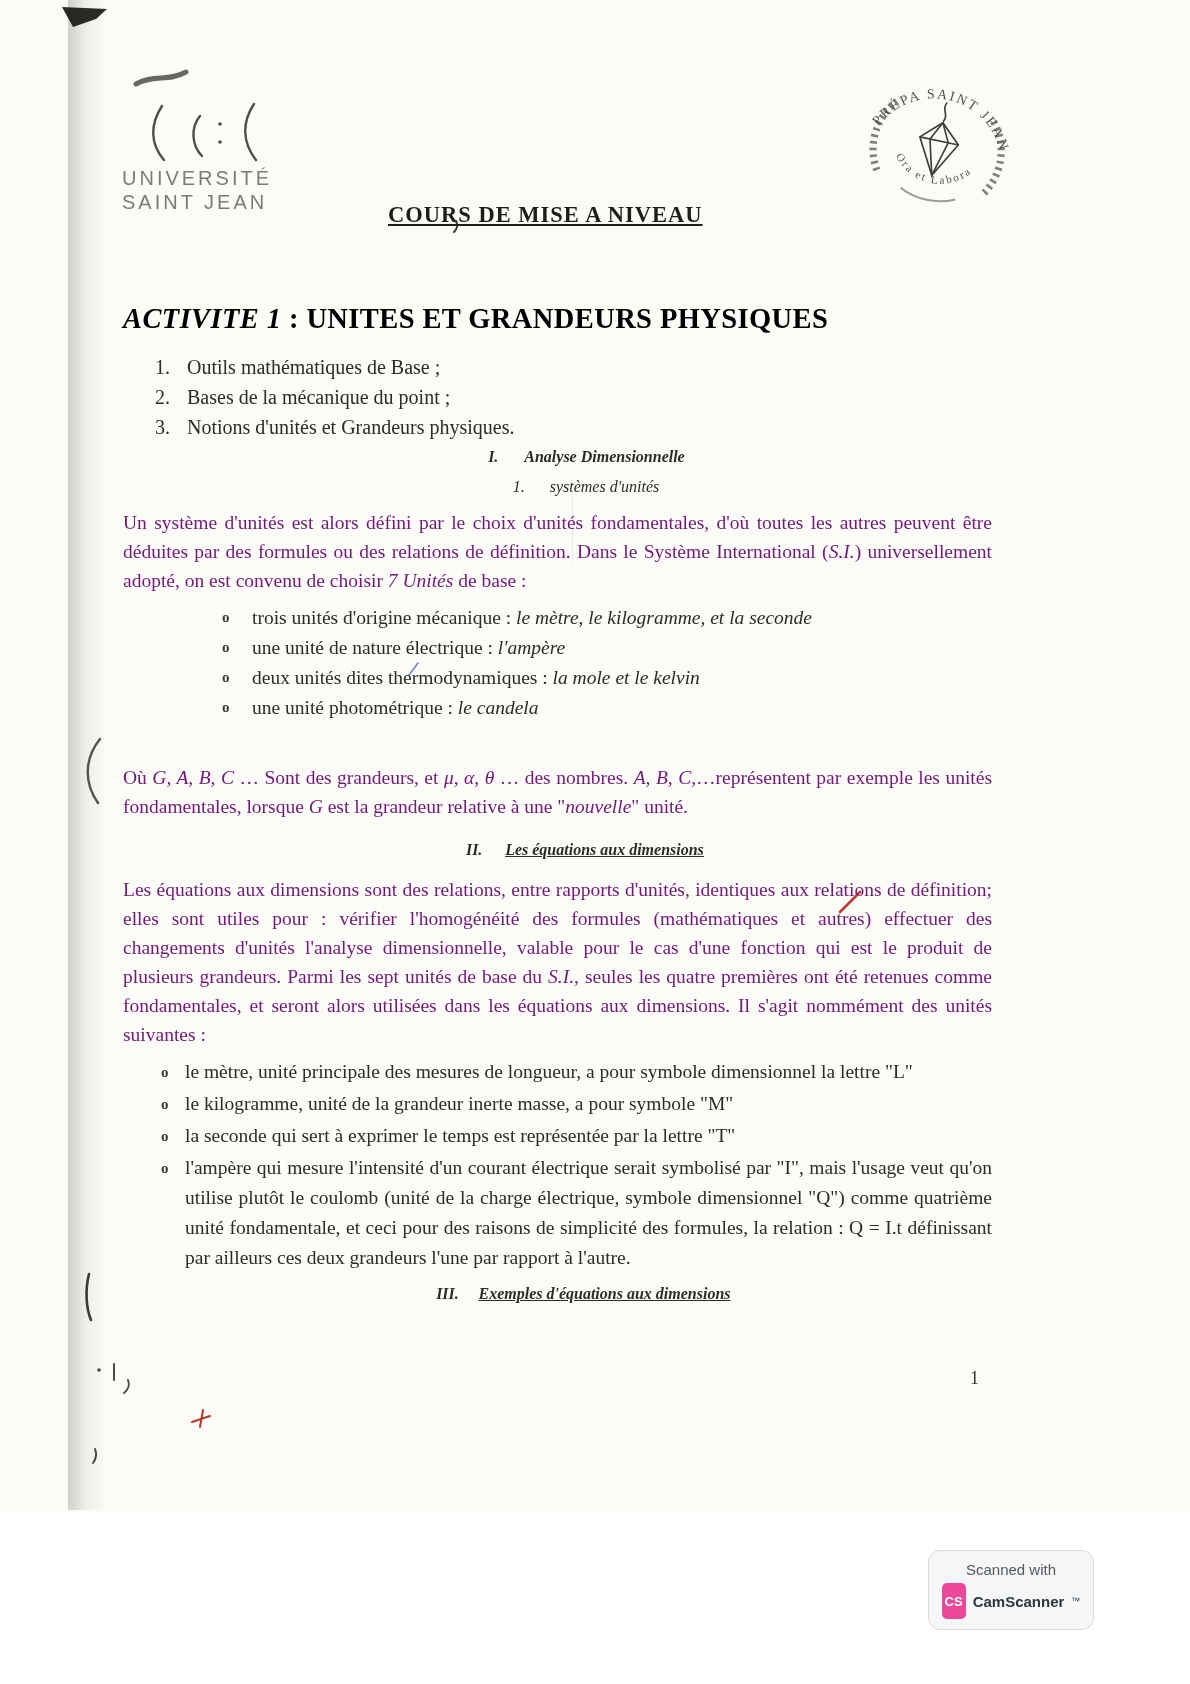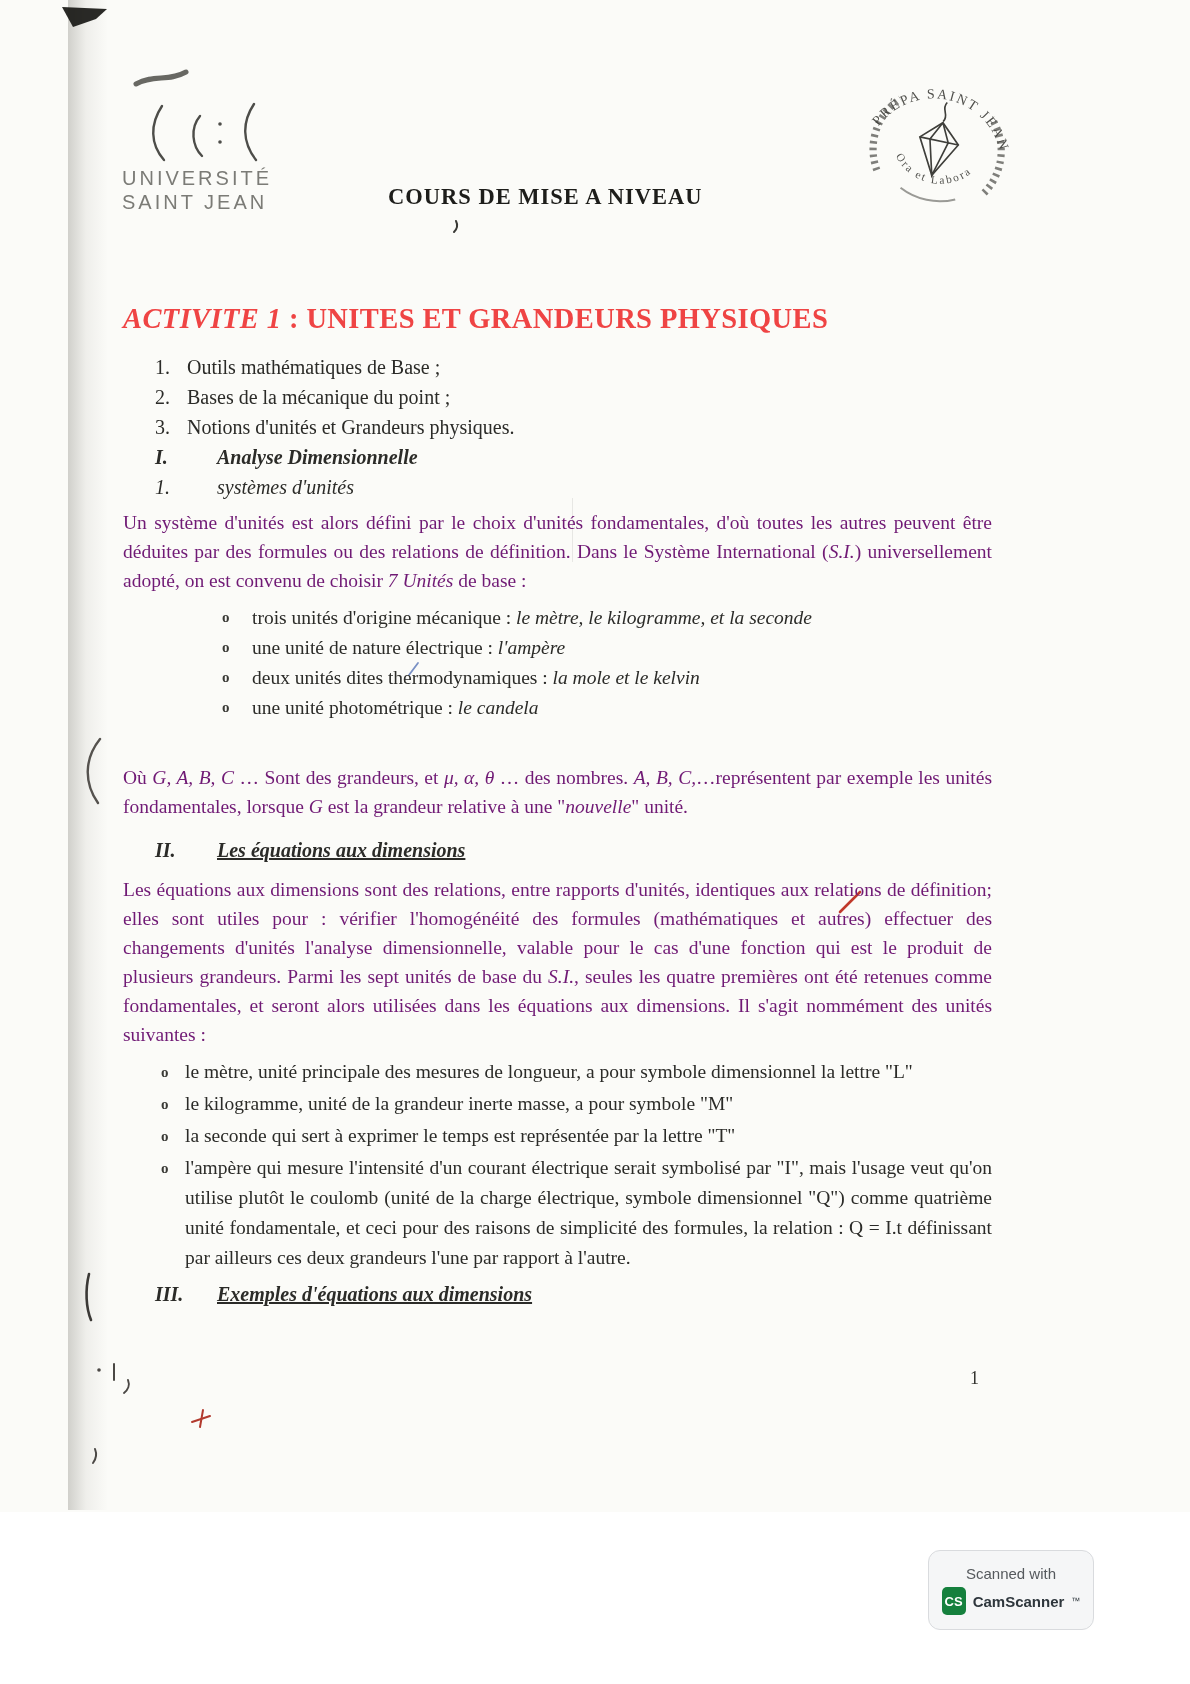--- a/index.html
+++ b/index.html
@@ -6,35 +6,35 @@
   .canvas{position:relative;width:1190px;height:1684px;background:#ffffff;overflow:hidden;
           font-family:"Liberation Serif", serif;color:#2b2b28;}
   .paper{position:absolute;left:0;top:0;width:1190px;height:1512px;background:#fbfbf8;}
   .edge-band{position:absolute;left:68px;top:0;width:40px;height:1510px;
              background:linear-gradient(90deg, rgba(110,108,100,.30), rgba(150,148,140,.12) 45%, rgba(0,0,0,0));}
   .crease{position:absolute;left:572px;top:498px;width:1px;height:64px;background:rgba(0,0,0,.08);}
 
   
   .uni{position:absolute;left:122px;top:166px;color:#6e6e69;font-family:"Liberation Sans",sans-serif;
        letter-spacing:3px;font-size:20px;line-height:24px;opacity:.9;}
-  .course-title{position:absolute;left:388px;top:184px;font-weight:bold;font-size:22.5px;
-                letter-spacing:1px;color:#1d1d1a;}
+  .course-title{position:absolute;left:388px;top:202px;font-weight:bold;font-size:22.5px;
+                letter-spacing:1px;color:#1d1d1a;text-decoration:underline;}
   .seal{position:absolute;left:850px;top:58px;width:176px;height:176px;transform:rotate(12deg);}
   .seal text{fill:#3e3e3a;letter-spacing:2px;font-family:"Liberation Serif",serif;opacity:.9;}
 
   
   .content{position:absolute;left:123px;top:302px;width:869px;}
-  .title{margin:0 0 16px;font-size:28.5px;line-height:34px;font-weight:bold;color:#ef4444;letter-spacing:.4px;}
+  .title{margin:0 0 16px;font-size:28.5px;line-height:34px;font-weight:bold;color:#000000;letter-spacing:.4px;}
   .t-lead{font-style:italic;}
   .objectif{margin:0 0 10px;font-style:italic;font-size:20px;line-height:30px;color:#26261f;}
   .obj-label{font-weight:bold;text-decoration:underline;}
   .numlist{margin:0;}
   .nl-item{padding-left:32px;line-height:30px;font-size:20px;}
   .nl-num{display:inline-block;width:32px;}
-  .sec{padding-left:32px;line-height:30px;font-size:20px;margin-top:0;}
+  .sec{padding-left:32px;line-height:30px;font-size:16px;margin-top:0;text-align:center;}
   .sec-num{display:inline-block;width:62px;font-weight:bold;font-style:italic;}
   .sec-title{font-weight:bold;font-style:italic;}
   .sub .sec-num{font-weight:normal;font-style:italic;}
   .sub .sec-title{font-weight:normal;font-style:italic;margin-top:12px;}
   .u{text-decoration:underline;}
   .para{margin:6px 0 8px;font-size:19.5px;line-height:29px;text-align:justify;color:#701a75;}
   .var{font-style:italic;}
   .fs{font-size:12.5px;line-height:0;vertical-align:super;}
   .blist1{margin:8px 0 12px 99px;}
   .blist2{margin:8px 0 6px 38px;}
@@ -48,21 +48,21 @@
   .sec2{margin:14px 0 10px;}
   .sec3{margin-top:4px;}
   .page-num{position:absolute;left:970px;top:1368px;font-size:18px;color:#33332f;}
 
   
   .cs-badge{position:absolute;left:928px;top:1550px;width:164px;height:78px;border-radius:12px;
             background:#f5f6f7;border:1px solid #d9dbde;display:flex;flex-direction:column;
             align-items:center;justify-content:center;gap:5px;font-family:"Liberation Sans",sans-serif;}
   .cs-top{font-size:15px;color:#55595d;}
   .cs-row{display:flex;align-items:center;gap:7px;}
-  .cs-logo{width:24px;height:28px;border-radius:5px;background:#15803d;color:#fff;font-weight:bold;
+  .cs-logo{width:24px;height:36px;border-radius:5px;background:#ec4899;color:#fff;font-weight:bold;
            font-size:13px;display:flex;align-items:center;justify-content:center;}
   .cs-name{font-size:15px;font-weight:bold;color:#2e363c;}
   .cs-tm{font-size:9px;color:#2e363c;vertical-align:super;}
 
   .mark{position:absolute;}
 </style>
 </head>
 <body>
 
 <div class="canvas">

